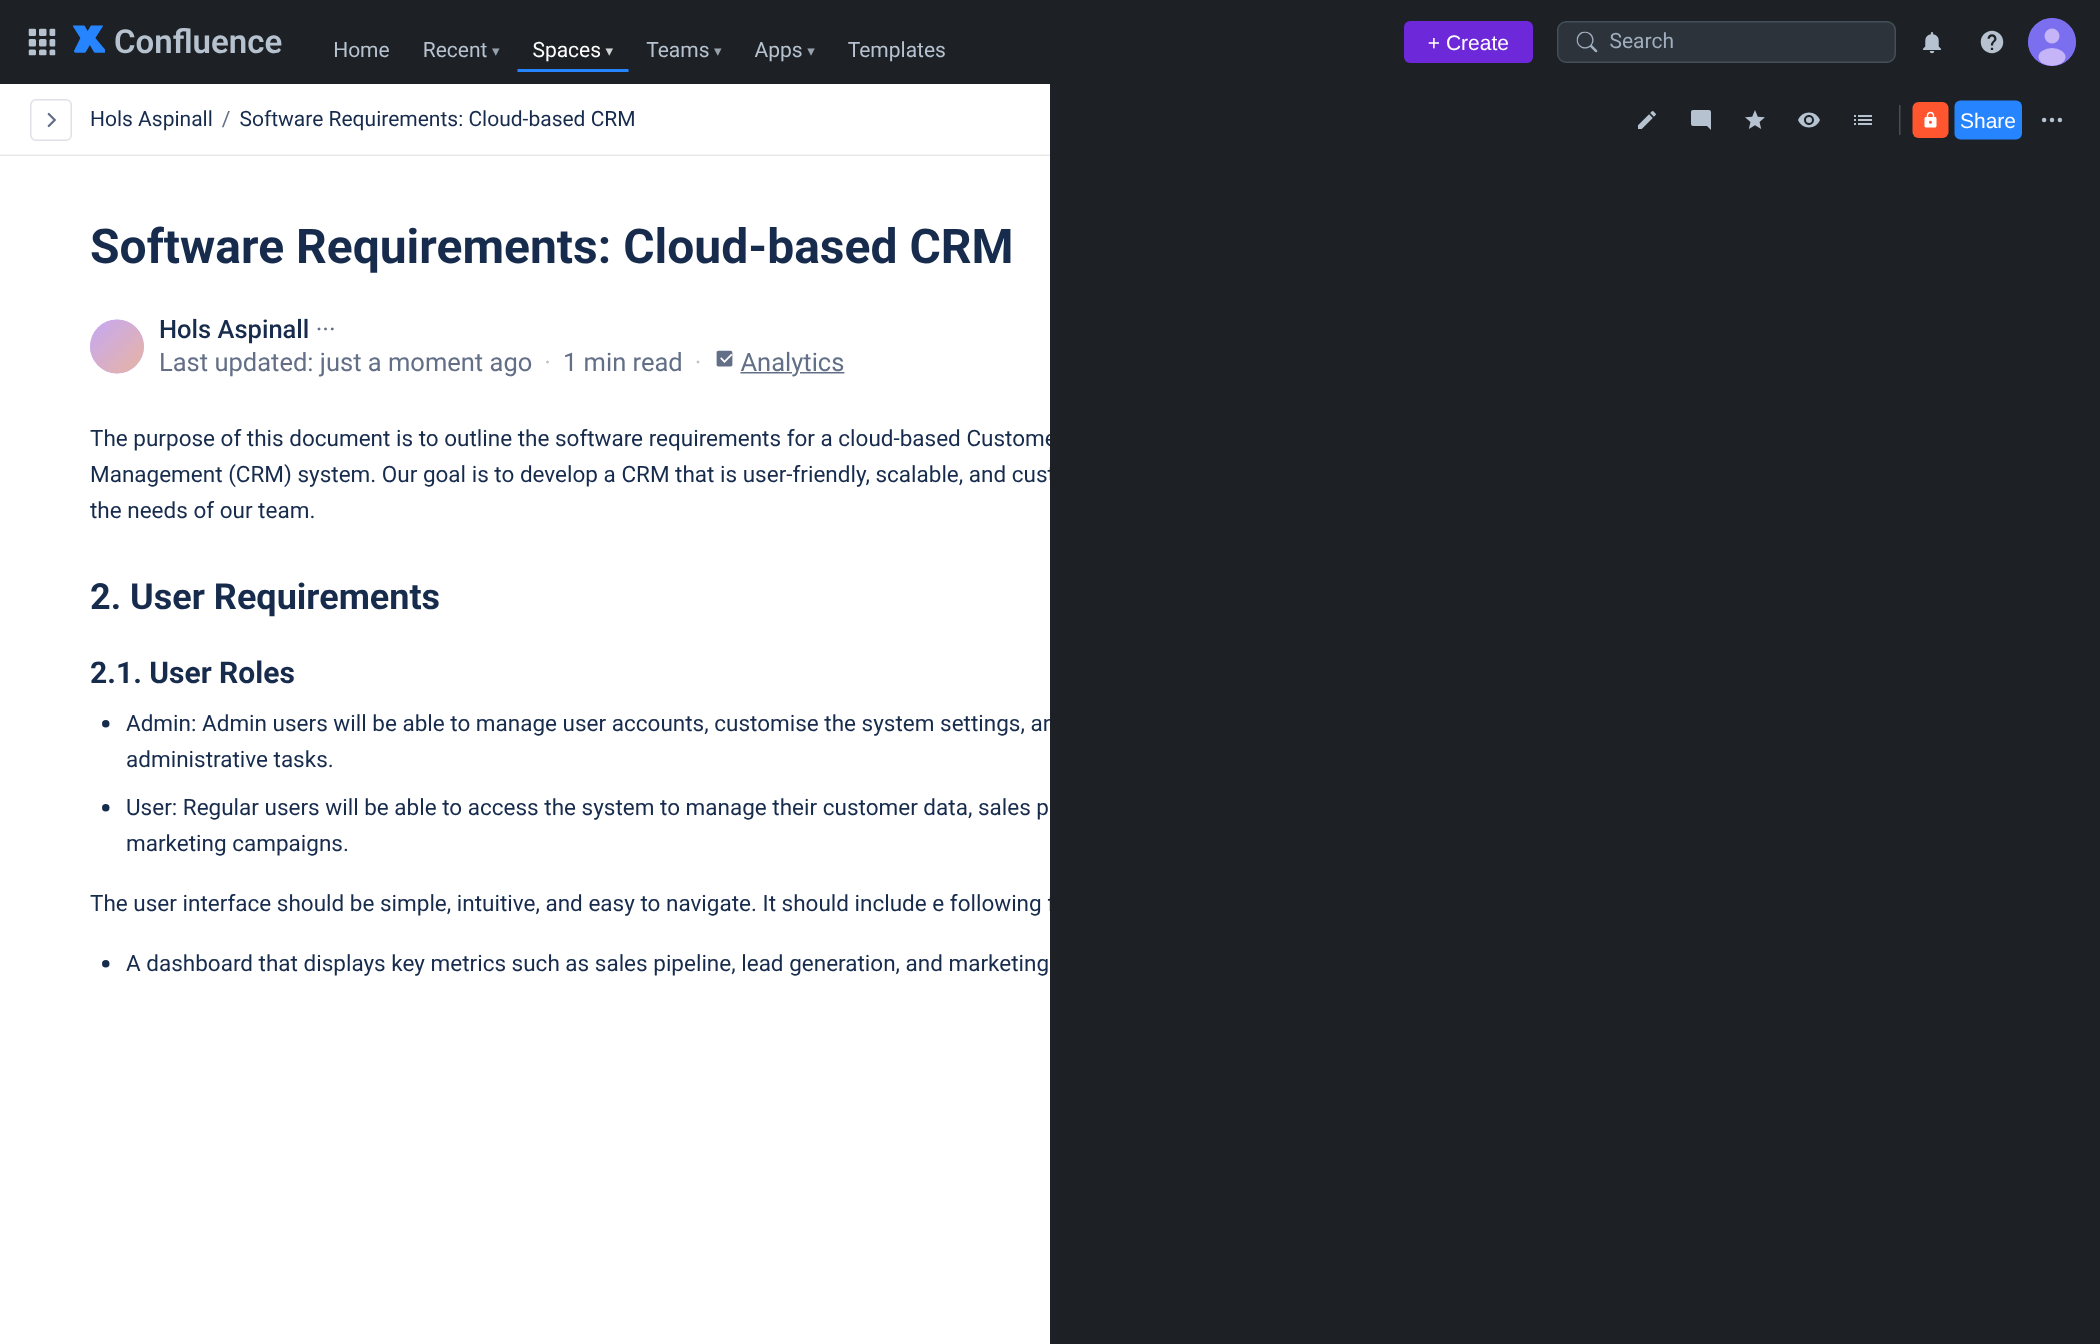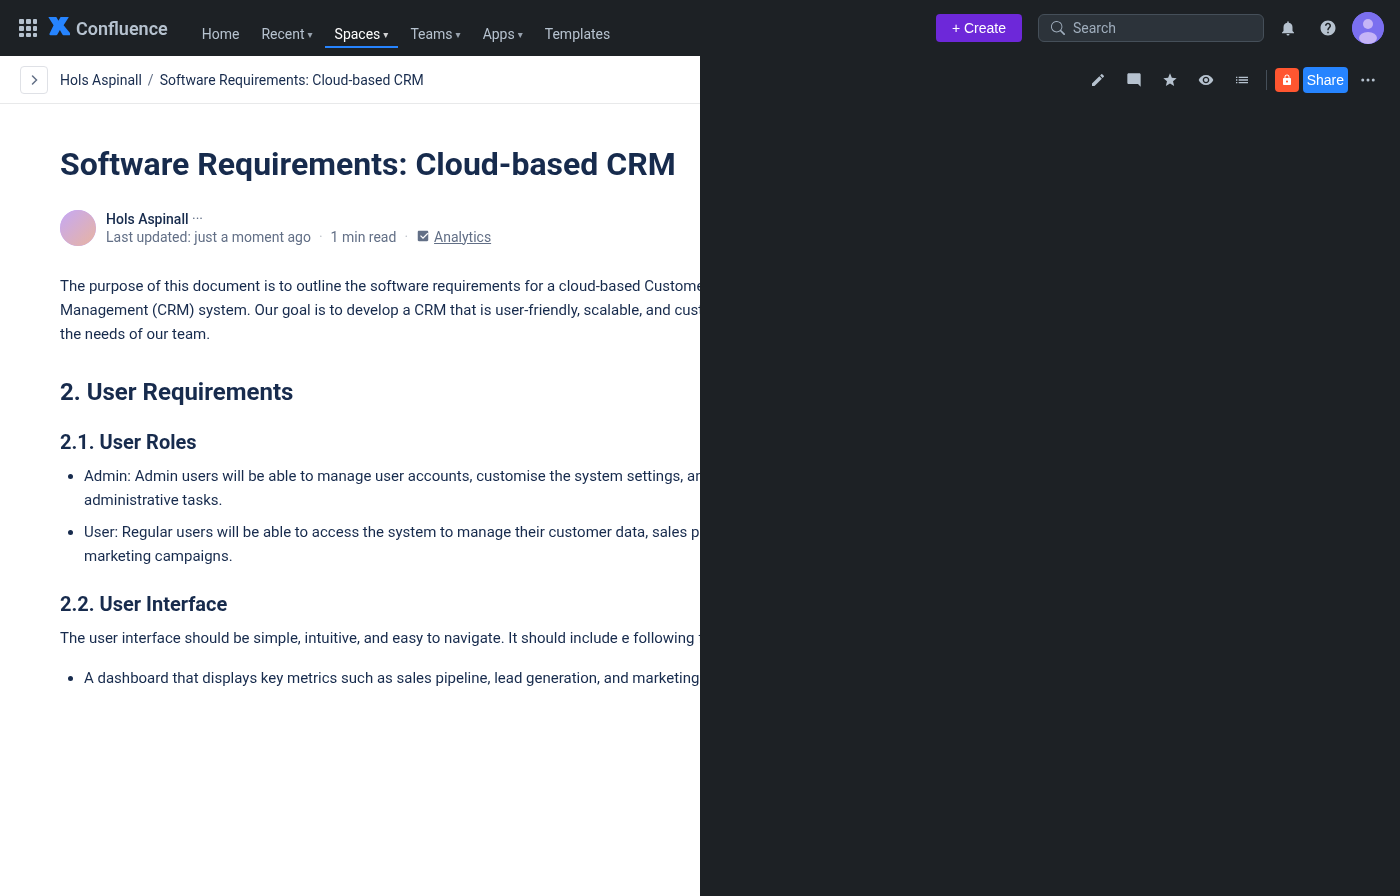--- a/index.html
+++ b/index.html
@@ -24,21 +24,21 @@
     }
     .grid-icon {
       width: 24px; height: 24px;
       display: flex; align-items: center; justify-content: center;
       cursor: pointer;
     }
     .grid-icon svg { fill: #b6c2cf; }
     .logo {
       display: flex; align-items: center; gap: 6px;
       color: #b6c2cf;
-      font-size: 18px;
+      font-size: 22px;
       font-weight: 600;
       cursor: pointer;
       white-space: nowrap;
     }
     .logo svg { fill: #2684ff; }
     .nav-items {
       display: flex;
       align-items: center;
       gap: 2px;
       margin-left: 16px;
@@ -242,21 +242,21 @@
       border-radius: 50%;
       background: #c5a8f5;
       display: flex; align-items: center; justify-content: center;
       overflow: hidden;
     }
     .author-avatar-img {
       width: 36px; height: 36px;
       border-radius: 50%;
       background: linear-gradient(135deg, #c5a8f5 0%, #e8b4a0 100%);
     }
-    .author-info { font-size: 14px; color: #626f86; }
+    .author-info { font-size: 17px; color: #626f86; }
     .author-name { color: #172b4d; font-weight: 500; }
     .meta-row { display: flex; align-items: center; gap: 8px; margin-top: 2px; }
     .meta-sep { color: #c0c5cc; }
     .analytics-link { color: #626f86; display: flex; align-items: flex-start; gap: 4px; cursor: pointer; text-decoration: underline; }
 
     h2.section-heading {
       font-size: 24px;
       font-weight: 700;
       color: #172b4d;
       margin-bottom: 12px;
@@ -471,18 +471,17 @@
   <p class="body-text">The purpose of this document is to outline the software requirements for a cloud-based Customer Relationship Management (CRM) system. Our goal is to develop a CRM that is user-friendly, scalable, and customisable to meet the needs of our team.</p>
 
   <h2 class="section-heading">2. User Requirements</h2>
 
   <h3 class="sub-heading">2.1. User Roles</h3>
   <ul class="content-list">
     <li><span>Admin: Admin users will be able to manage user accounts, customise the system settings, and perform other administrative tasks.</span></li>
     <li><span>User: Regular users will be able to access the system to manage their customer data, sales pipeline, and marketing campaigns.</span></li>
   </ul>
 
-  <h3 class="sub-heading">2.2. User Interface</h3>
   <p class="body-text">The user interface should be simple, intuitive, and easy to navigate. It should include e following features:</p>
   <ul class="content-list">
     <li><span>A dashboard that displays key metrics such as sales pipeline, lead generation, and marketing</span></li>
   </ul>
 </main>
 
 </body></html>

